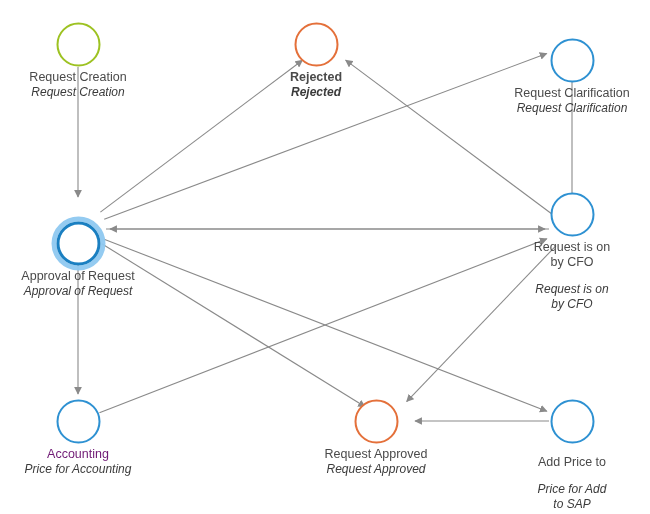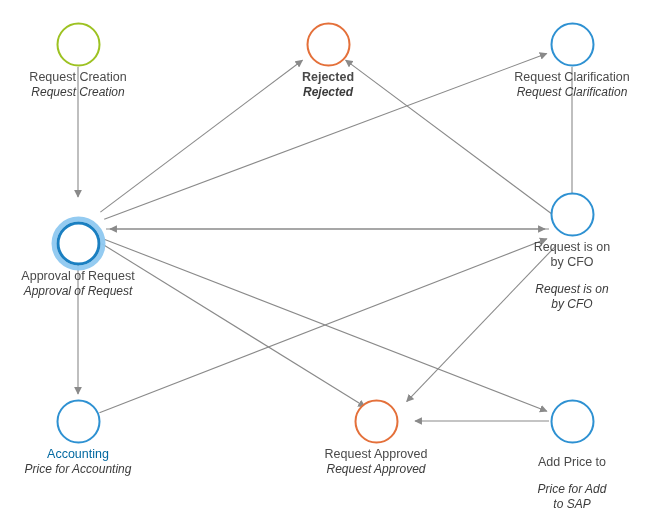--- a/index.html
+++ b/index.html
@@ -110,42 +110,42 @@
         <line x1="99.43773584905661" y1="412.6679245283019" x2="546.833962264151" y2="238.7811320754717" stroke="#8a8a8a" stroke-width="1.1" marker-end="url(#arrow)"></line>
         <line x1="556.0861766455808" y1="245.60572871765476" x2="406.68144480736163" y2="401.50631846188355" stroke="#8a8a8a" stroke-width="1.1" marker-end="url(#arrow)"></line>
         <line x1="549" y1="421" x2="415" y2="421" stroke="#8a8a8a" stroke-width="1.1" marker-end="url(#arrow)"></line>
       </g>
   </svg>
   <div id="nodes-layer">
       <div class="node" style="left: 78px; top: 44px;">
         <div class="node-circle plain" style="border-color: rgb(157, 194, 34);"></div>
         <div class="node-labels"><div class="node-title" style="color: rgb(74, 74, 74);">Request Creation</div><div class="node-sub" style="color: rgb(59, 59, 59);">Request Creation</div></div>
       </div>
-      <div class="node" style="left: 328px; top: 44px; font-weight: bold;">
+      <div class="node" style="left: 316px; top: 44px; font-weight: bold;">
         <div class="node-circle plain" style="border-color: rgb(228, 112, 58);"></div>
         <div class="node-labels"><div class="node-title" style="color: rgb(74, 74, 74);">Rejected</div><div class="node-sub" style="color: rgb(59, 59, 59);">Rejected</div></div>
       </div>
-      <div class="node" style="left: 572px; top: 44px;">
+      <div class="node" style="left: 572px; top: 60px;">
         <div class="node-circle plain" style="border-color: rgb(46, 145, 210);"></div>
         <div class="node-labels"><div class="node-title" style="color: rgb(74, 74, 74);">Request Clarification</div><div class="node-sub" style="color: rgb(59, 59, 59);">Request Clarification</div></div>
       </div>
       <div class="node" style="left: 78px; top: 243px; text-decoration: underline;">
         <div class="node-halo" style="border-color: rgb(142, 200, 240);"></div>
         <div class="node-circle selected" style="border-color: rgb(26, 127, 193);"></div>
         <div class="node-labels"><div class="node-title" style="color: rgb(74, 74, 74);">Approval of Request</div><div class="node-sub" style="color: rgb(59, 59, 59);">Approval of Request</div></div>
       </div>
       <div class="node" style="left: 572px; top: 214px;">
         <div class="node-circle plain" style="border-color: rgb(46, 145, 210);"></div>
         <div class="node-labels"><div class="node-title" style="color: rgb(74, 74, 74);">Request is on
 by CFO</div><div class="node-sub gap" style="color: rgb(59, 59, 59);">Request is on
 by CFO</div></div>
       </div>
       <div class="node" style="left: 78px; top: 421px;">
         <div class="node-circle plain" style="border-color: rgb(46, 145, 210);"></div>
-        <div class="node-labels"><div class="node-title" style="color: #0369a1;">Accounting</div><div class="node-sub" style="color: rgb(59, 59, 59);">Price for Accounting</div></div>
+        <div class="node-labels"><div class="node-title" style="color: #701a75;">Accounting</div><div class="node-sub" style="color: rgb(59, 59, 59);">Price for Accounting</div></div>
       </div>
       <div class="node" style="left: 376px; top: 421px;">
         <div class="node-circle plain" style="border-color: rgb(228, 112, 58);"></div>
         <div class="node-labels"><div class="node-title" style="color: rgb(74, 74, 74);">Request Approved</div><div class="node-sub" style="color: rgb(59, 59, 59);">Request Approved</div></div>
       </div>
       <div class="node" style="left: 572px; top: 421px;">
         <div class="node-circle plain" style="border-color: rgb(46, 145, 210);"></div>
         <div class="node-labels"><div class="node-title" style="color: rgb(74, 74, 74); margin-top: 8px;">Add Price to</div><div class="node-sub gap" style="color: rgb(59, 59, 59);">Price for Add
 to SAP</div></div>
       </div>

